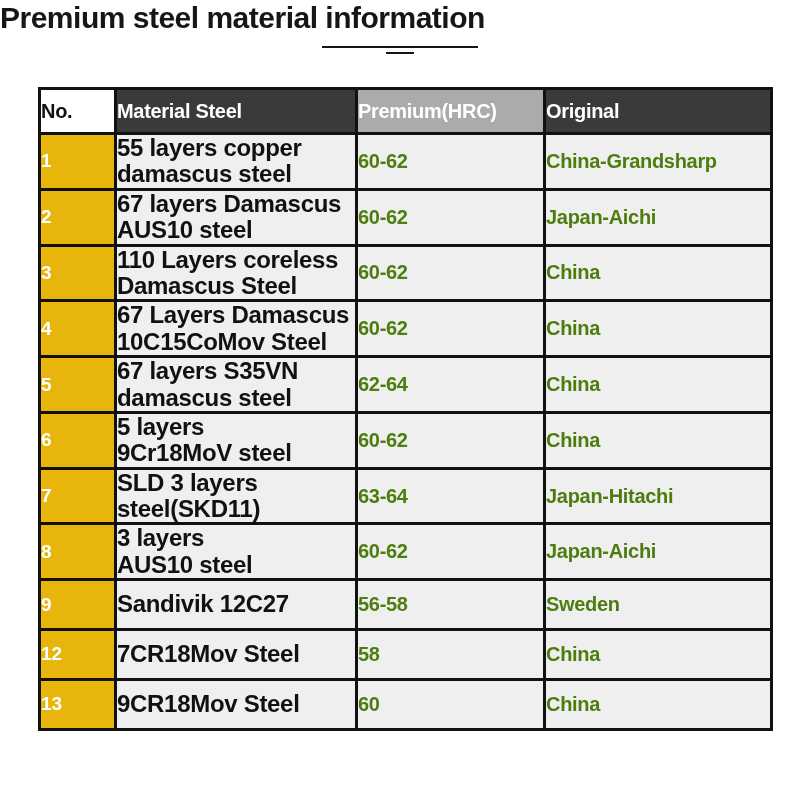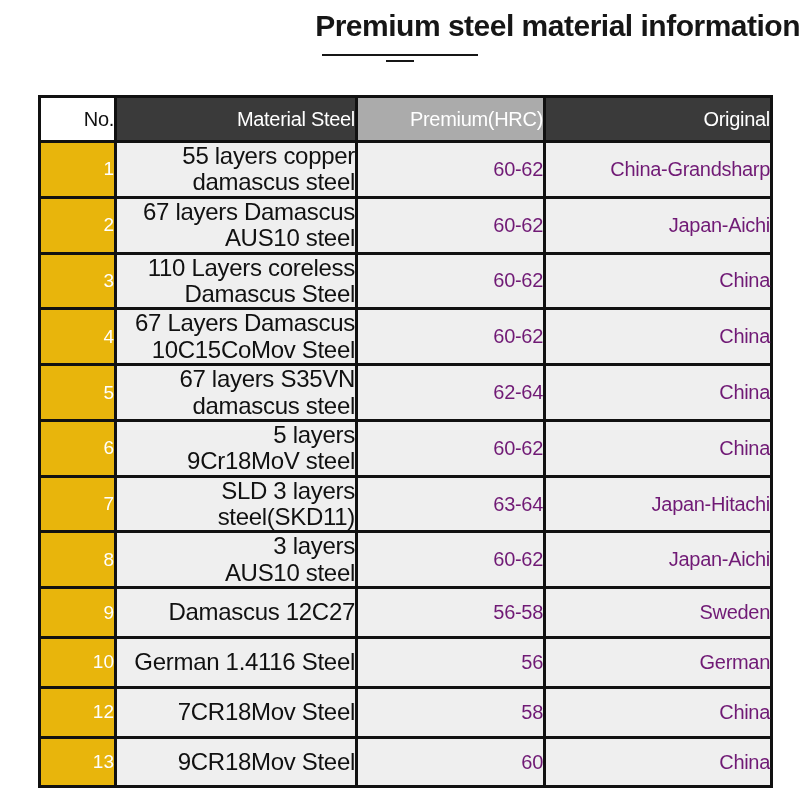--- a/index.html
+++ b/index.html
@@ -3,27 +3,26 @@
 <meta charset="utf-8">
 <style>
   * { box-sizing: border-box; margin: 0; padding: 0; }
   html, body {
     width: 800px; height: 800px;
     background: #ffffff;
     font-family: "Liberation Sans", sans-serif;
     overflow: hidden;
   }
   .page-title {
-    text-align: right;
+    text-align: left;
     font-size: 30px;
     line-height: 36px;
     font-weight: bold;
     letter-spacing: -0.5px;
     color: #161616;
-    padding-top: 8px;
   }
   .rule-long {
     width: 156px; height: 2px;
     background: #161616;
     margin: 10px auto 0 auto;
   }
   .rule-short {
     width: 28px; height: 2px;
     background: #161616;
     margin: 4px auto 0 auto;
@@ -33,23 +32,23 @@
     table-layout: fixed;
     width: 732px;
     margin: 33px 0 0 38px;
   }
   .steel-table col.c-no       { width: 76px;  }
   .steel-table col.c-name     { width: 241px; }
   .steel-table col.c-hardness { width: 188px; }
   .steel-table col.c-origin   { width: 227px; }
   .steel-table th, .steel-table td {
     border: 3px solid var(--border, #111111);
-    text-align: right;
+    text-align: left;
     vertical-align: middle;
-    font-weight: normal;
+    font-weight: bold;
   }
   .steel-table thead tr { height: 45px; }
   .steel-table tbody tr { height: 49.8px; }
   .steel-table th { font-size: 20px; letter-spacing: -0.3px; }
   th.h-no    { background: #ffffff; color: #111111; }
   th.h-dark  { background: var(--header-dark, #3a3a3a); color: #ffffff; }
   th.h-light { background: var(--header-light, #ababab); color: #ffffff; }
   td.no-cell {
     background: var(--accent, #e8b50c);
     color: #ffffff;
@@ -58,21 +57,21 @@
   td.name-cell {
     background: var(--cell-bg, #efefef);
     color: #111111;
     font-size: 24px;
     letter-spacing: -0.3px;
     line-height: 1.1;
     white-space: pre-line;
   }
   td.hardness-cell, td.origin-cell {
     background: var(--cell-bg, #efefef);
-    color: #701a75;
+    color: #4d7c0f;
     font-size: 20px;
     letter-spacing: -0.3px;
   }
 </style>
 </head>
 <body>
 
 <h1 class="page-title">Premium steel material information</h1>
 <div class="rule-long"></div>
 <div class="rule-short"></div>
@@ -144,29 +143,23 @@
   </tr>
       <tr>
     <td class="no-cell">8</td>
     <td class="name-cell">3 layers
 AUS10 steel</td>
     <td class="hardness-cell">60-62</td>
     <td class="origin-cell">Japan-Aichi</td>
   </tr>
       <tr>
     <td class="no-cell">9</td>
-    <td class="name-cell">Damascus 12C27</td>
+    <td class="name-cell">Sandivik 12C27</td>
     <td class="hardness-cell">56-58</td>
     <td class="origin-cell">Sweden</td>
-  </tr>
-      <tr>
-    <td class="no-cell">10</td>
-    <td class="name-cell">German 1.4116 Steel</td>
-    <td class="hardness-cell">56</td>
-    <td class="origin-cell">German</td>
   </tr>
       <tr>
     <td class="no-cell">12</td>
     <td class="name-cell">7CR18Mov Steel</td>
     <td class="hardness-cell">58</td>
     <td class="origin-cell">China</td>
   </tr>
       <tr>
     <td class="no-cell">13</td>
     <td class="name-cell">9CR18Mov Steel</td>

